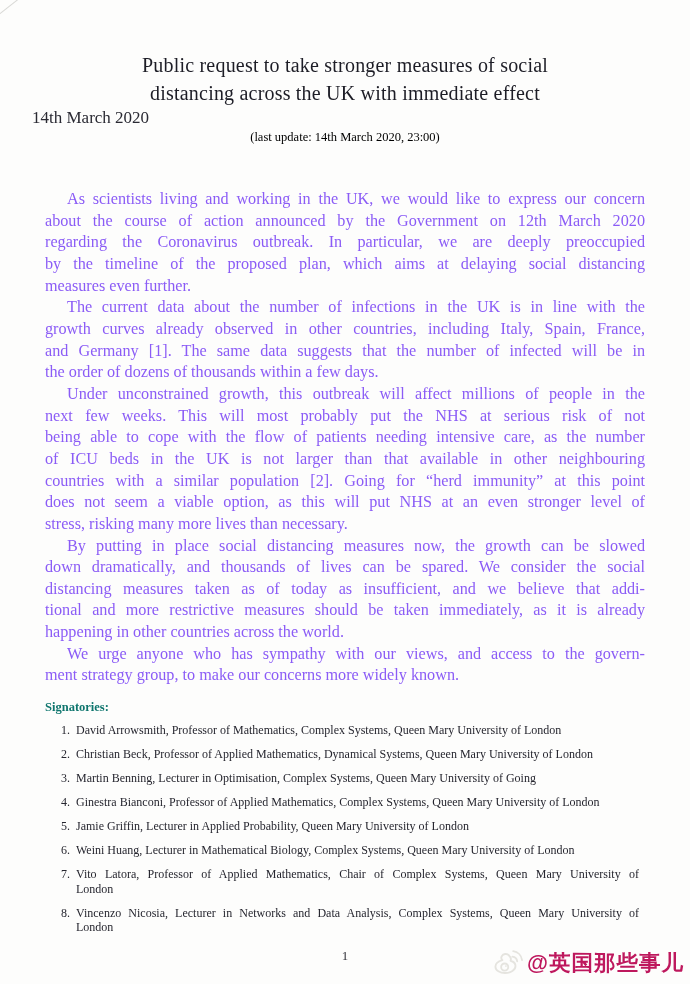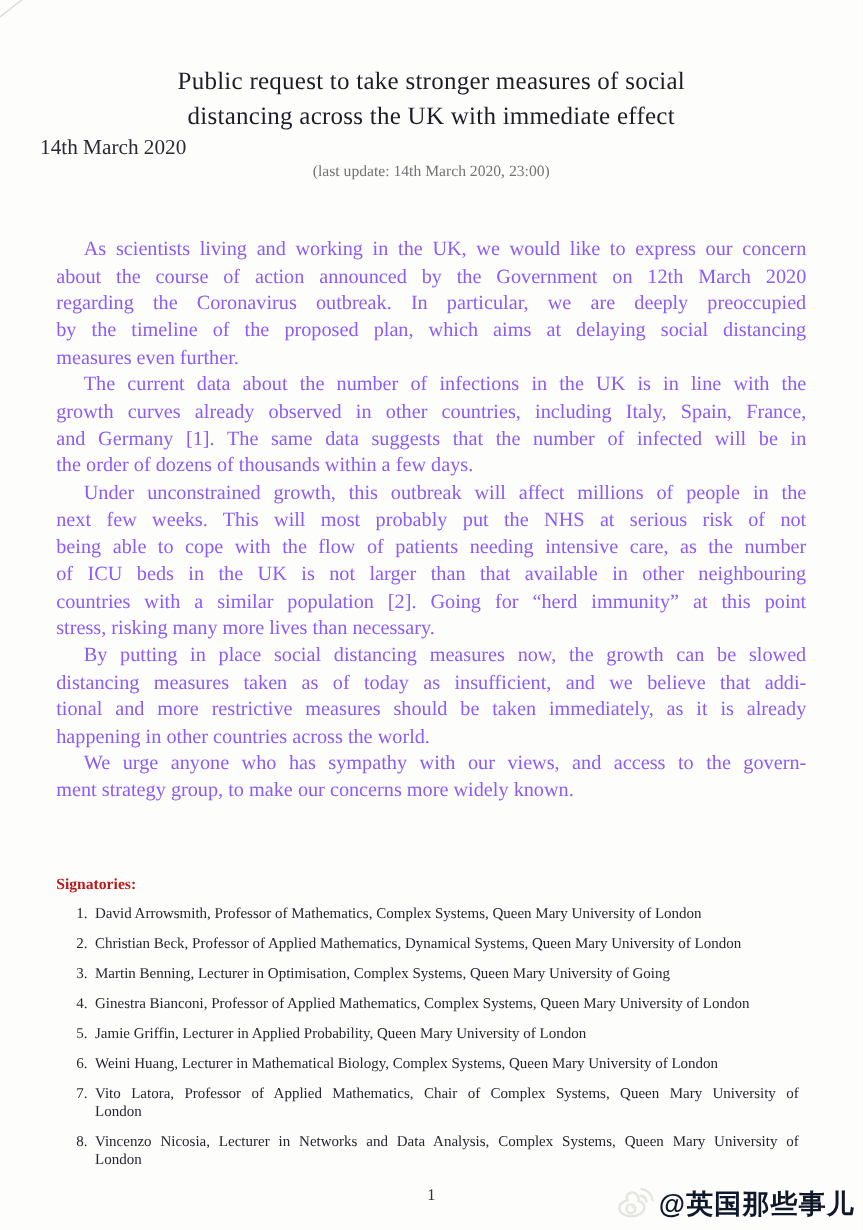--- a/index.html
+++ b/index.html
@@ -18,54 +18,54 @@
     text-align:center;font-size:20px;line-height:27.5px;font-weight:normal;
     color:#1d1d26;letter-spacing:.2px;
   }
   .title span{display:block;}
   .date{
     position:absolute;top:108px;left:0;width:690px;
     font-size:17px;color:#2a2a33;margin-left:32px;
   }
   .last-update{
     position:absolute;top:130px;left:0;width:690px;
-    text-align:center;font-size:12.5px;color:#737373;
+    text-align:center;font-size:12.5px;color:#000000;
   }
   .body{
     position:absolute;top:189px;left:45px;width:600px;
     font-size:16.2px;line-height:21.65px;color:#8b5cf6;
   }
   .paragraph{margin:0;}
   .line{text-align:justify;text-align-last:justify;text-justify:inter-word;}
   .line.last{text-align-last:left;}
   .line.first{text-indent:22px;}
   .sign-heading{
     position:absolute;top:700px;left:45px;
-    font-size:12.5px;font-weight:bold;color:#b91c1c;
+    font-size:12.5px;font-weight:bold;color:#0f766e;
   }
   .signatories{
     position:absolute;top:723px;left:57px;width:582px;
     margin:0;padding:0;list-style:none;
     font-size:12px;line-height:14.5px;color:#26262f;
   }
   .signatory{display:flex;margin:0 0 9.5px 0;}
   .signatory .num{
     flex:0 0 13px;text-align:right;margin-right:6px;white-space:nowrap;
   }
   .signatory .itext{flex:1 1 auto;min-width:0;}
   .sline{text-align:justify;text-align-last:justify;text-justify:inter-word;}
   .sline.last{text-align-last:left;}
   .footer{
     position:absolute;top:948px;left:0;width:690px;
     text-align:center;font-size:13px;color:#34343c;
   }
   .watermark{
     position:absolute;top:945px;right:6px;height:34px;
     display:flex;align-items:center;gap:3px;
-    color:#0f172a;
+    color:#be185d;
     font-family:sans-serif;font-weight:bold;font-size:21.5px;
     letter-spacing:1px;white-space:nowrap;
     text-shadow:0 1px 0 rgba(255,255,255,.8);
     user-select:none;
   }
   .watermark svg{display:block;}
 </style>
 </head>
 <body>
 
@@ -95,24 +95,26 @@
         <div class="line">growth curves already observed in other countries, including Italy, Spain, France,</div>
         <div class="line">and Germany [1]. The same data suggests that the number of infected will be in</div>
         <div class="line last">the order of dozens of thousands within a few days.</div>
       </div>
       <div class="paragraph">
         <div class="line first">Under unconstrained growth, this outbreak will affect millions of people in the</div>
         <div class="line">next few weeks.  This will most probably put the NHS at serious risk of not</div>
         <div class="line">being able to cope with the flow of patients needing intensive care, as the number</div>
         <div class="line">of ICU beds in the UK is not larger than that available in other neighbouring</div>
         <div class="line">countries with a similar population [2]. Going for “herd immunity” at this point</div>
+        <div class="line">does not seem a viable option, as this will put NHS at an even stronger level of</div>
         <div class="line last">stress, risking many more lives than necessary.</div>
       </div>
       <div class="paragraph">
         <div class="line first">By putting in place social distancing measures now, the growth can be slowed</div>
+        <div class="line">down dramatically, and thousands of lives can be spared. We consider the social</div>
         <div class="line">distancing measures taken as of today as insufficient, and we believe that addi-</div>
         <div class="line">tional and more restrictive measures should be taken immediately, as it is already</div>
         <div class="line last">happening in other countries across the world.</div>
       </div>
       <div class="paragraph">
         <div class="line first">We urge anyone who has sympathy with our views, and access to the govern-</div>
         <div class="line last">ment strategy group, to make our concerns more widely known.</div>
       </div>
     </div>
 

